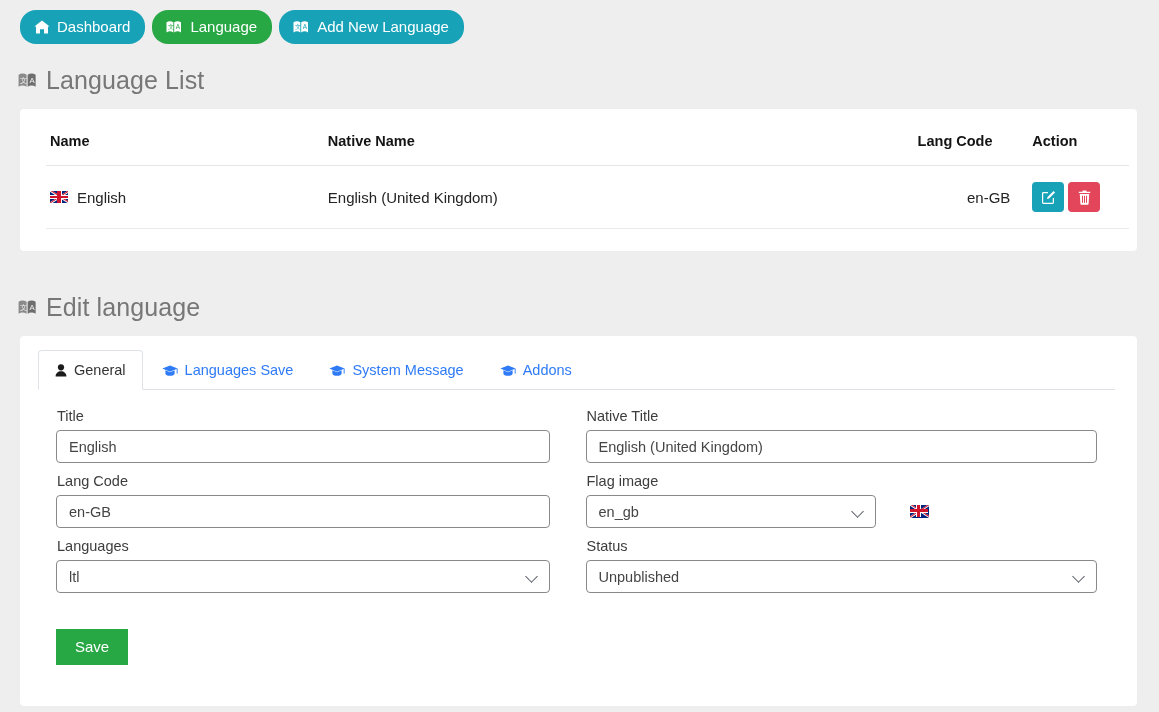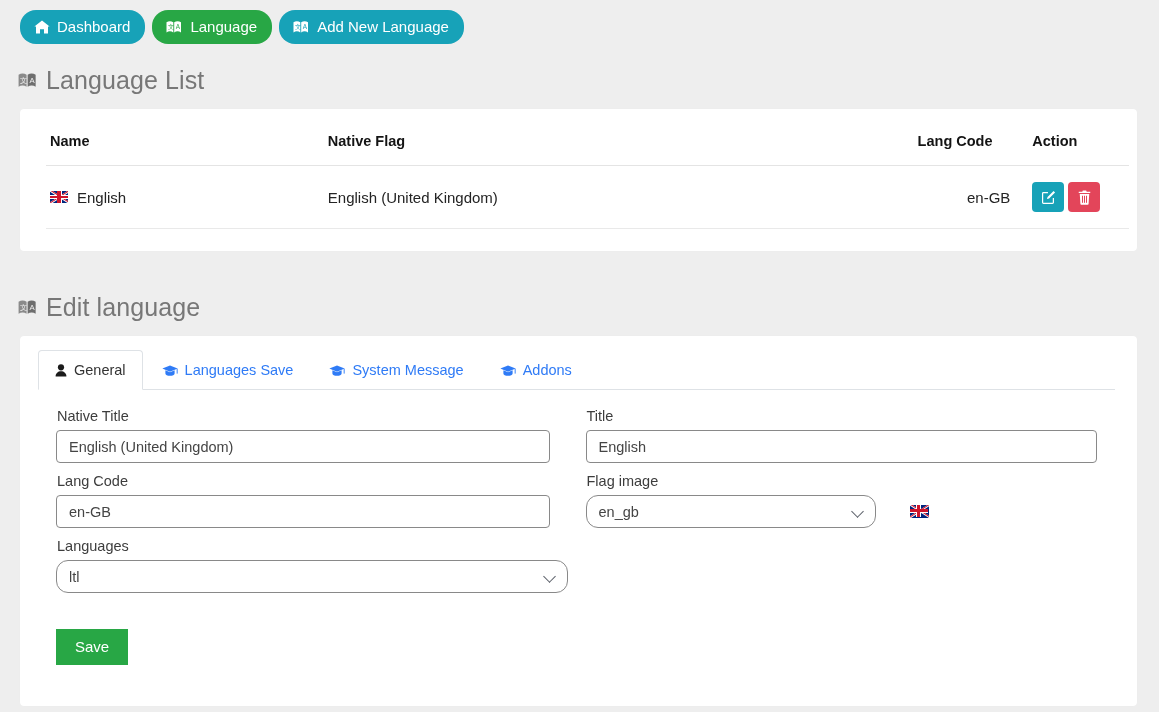--- a/index.html
+++ b/index.html
@@ -186,21 +186,20 @@
     border-right: 1.6px solid #5a5f68;
     border-bottom: 1.6px solid #5a5f68;
     transform: rotate(45deg);
     pointer-events: none;
   }
   select.form-control {
     -webkit-appearance: none;
     appearance: none;
     padding-right: 14px;
     cursor: pointer;
-    border-radius: 12px;
   }
   .flag-field { display: flex; align-items: center; gap: 0; }
   .flag-field .select-wrap { width: 290px; }
   .flag-preview { margin-left: 34px; margin-top: 2px; }
   .flag-preview .flag-uk { width: 19px; height: 13px; }
 
   .form-actions { padding: 26px 0 0 36px; }
   .btn-save {
     background: #28a745;
     color: #fff;
@@ -265,21 +264,21 @@
     </svg>
   </span>
   <span>Language List</span>
 </h1>
 
 <div class="card card-list">
   <table class="lang-table">
     <thead>
       <tr>
         <th class="col-name">Name</th>
-        <th class="col-native">Native Flag</th>
+        <th class="col-native">Native Name</th>
         <th class="col-code">Lang Code</th>
         <th class="col-action">Action</th>
       </tr>
     </thead>
     <tbody>
       <tr>
         <td class="col-name">
           <span class="cell-name">
             <span class="flag-uk">
               <i class="d1"></i>
@@ -382,26 +381,26 @@
       </span>
       <span>Addons</span>
     </div>
 
   </div>
 
   <div class="form-body">
 
     <div class="form-row">
       <div class="form-col">
+        <label class="form-label">Title</label>
+        <input class="form-control" type="text" value="English" style="">
+      </div>
+      <div class="form-col">
         <label class="form-label">Native Title</label>
         <input class="form-control" type="text" value="English (United Kingdom)" style="">
-      </div>
-      <div class="form-col">
-        <label class="form-label">Title</label>
-        <input class="form-control" type="text" value="English" style="">
       </div>
     </div>
 
     <div class="form-row">
       <div class="form-col">
         <label class="form-label">Lang Code</label>
         <input class="form-control" type="text" value="en-GB" style="">
       </div>
       <div class="form-col">
         <label class="form-label">Flag image</label>
@@ -423,20 +422,28 @@
 
     <div class="form-row">
       <div class="form-col">
         <label class="form-label">Languages</label>
         <span class="select-wrap">
           <select class="form-control">
             <option>ltl</option>
           </select>
         </span>
       </div>
+      <div class="form-col">
+        <label class="form-label">Status</label>
+        <span class="select-wrap">
+          <select class="form-control">
+            <option>Unpublished</option>
+          </select>
+        </span>
+      </div>
     </div>
 
   </div>
 
   <div class="form-actions">
     <button class="btn-save">Save</button>
   </div>
 
 </div>
 

